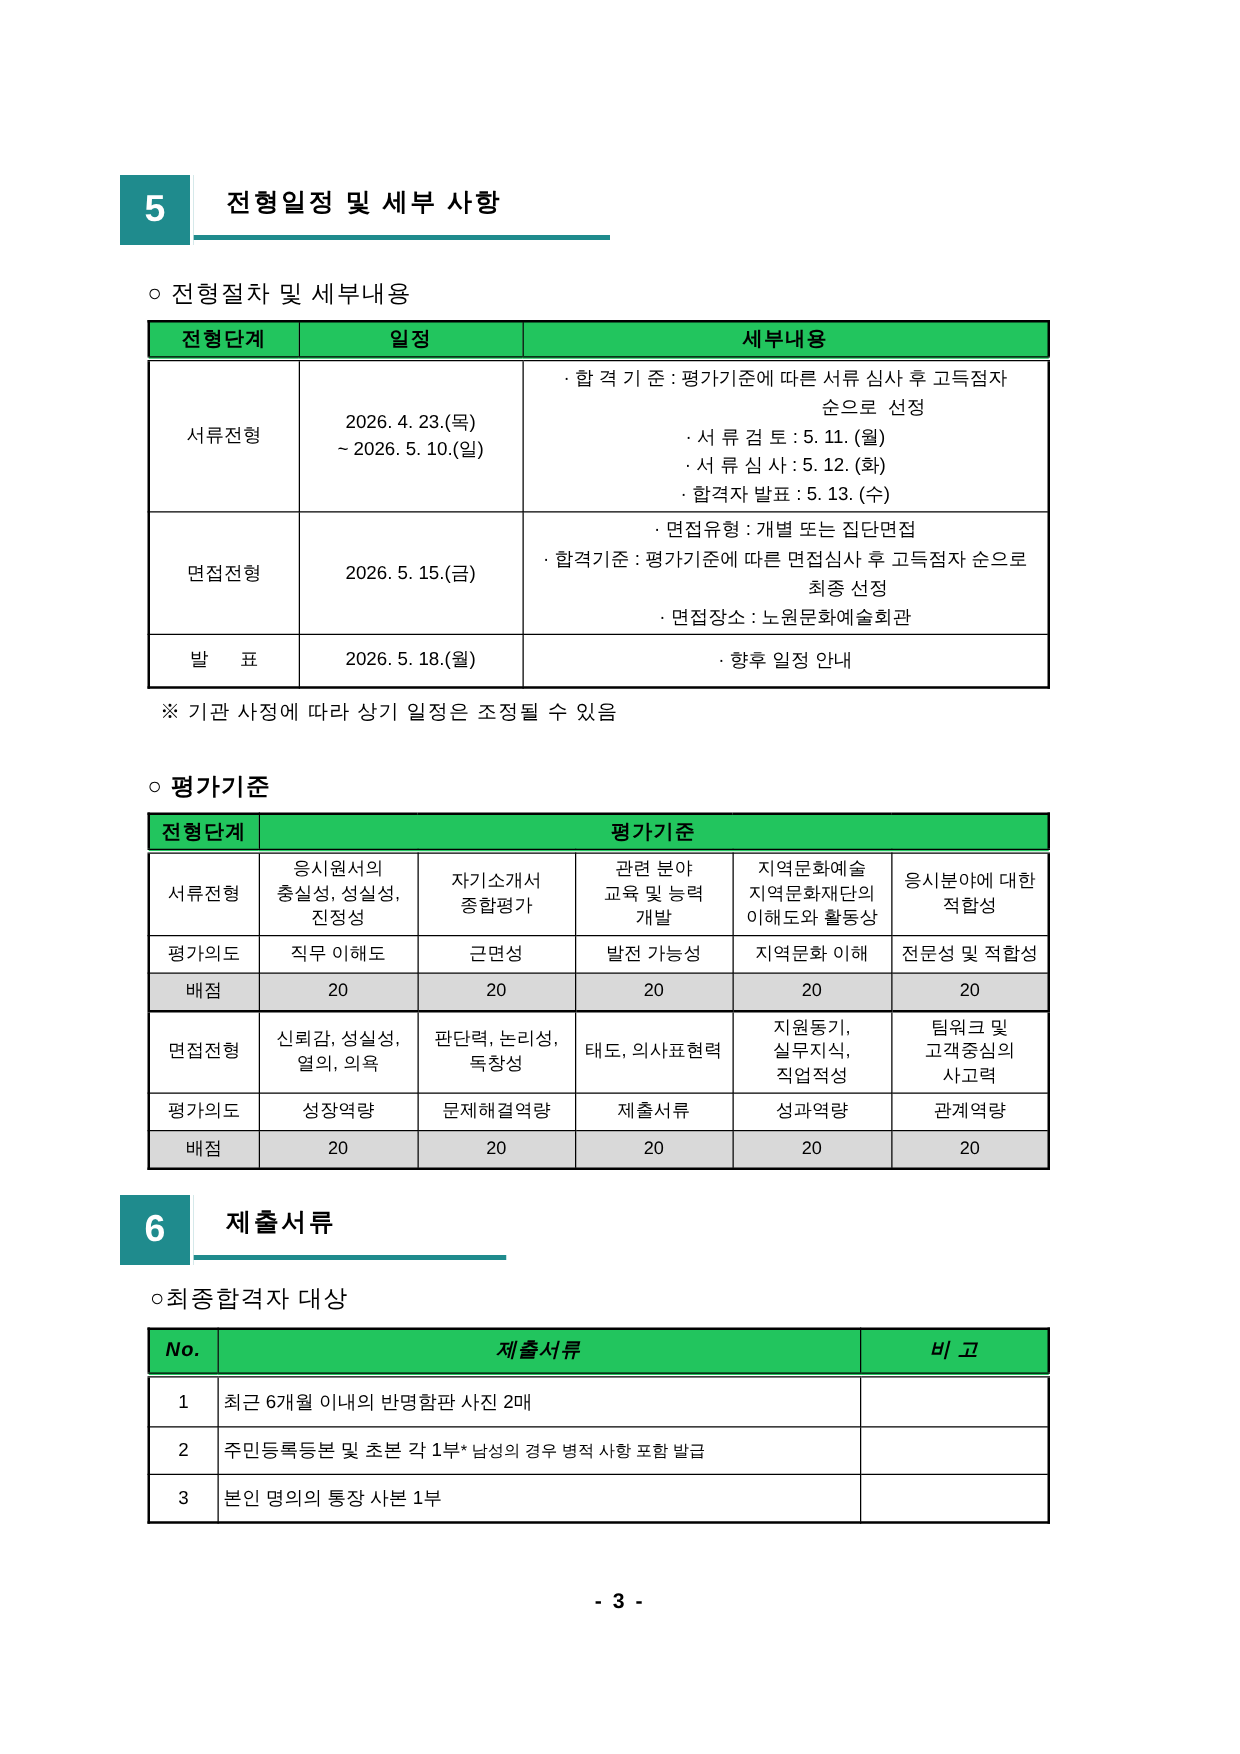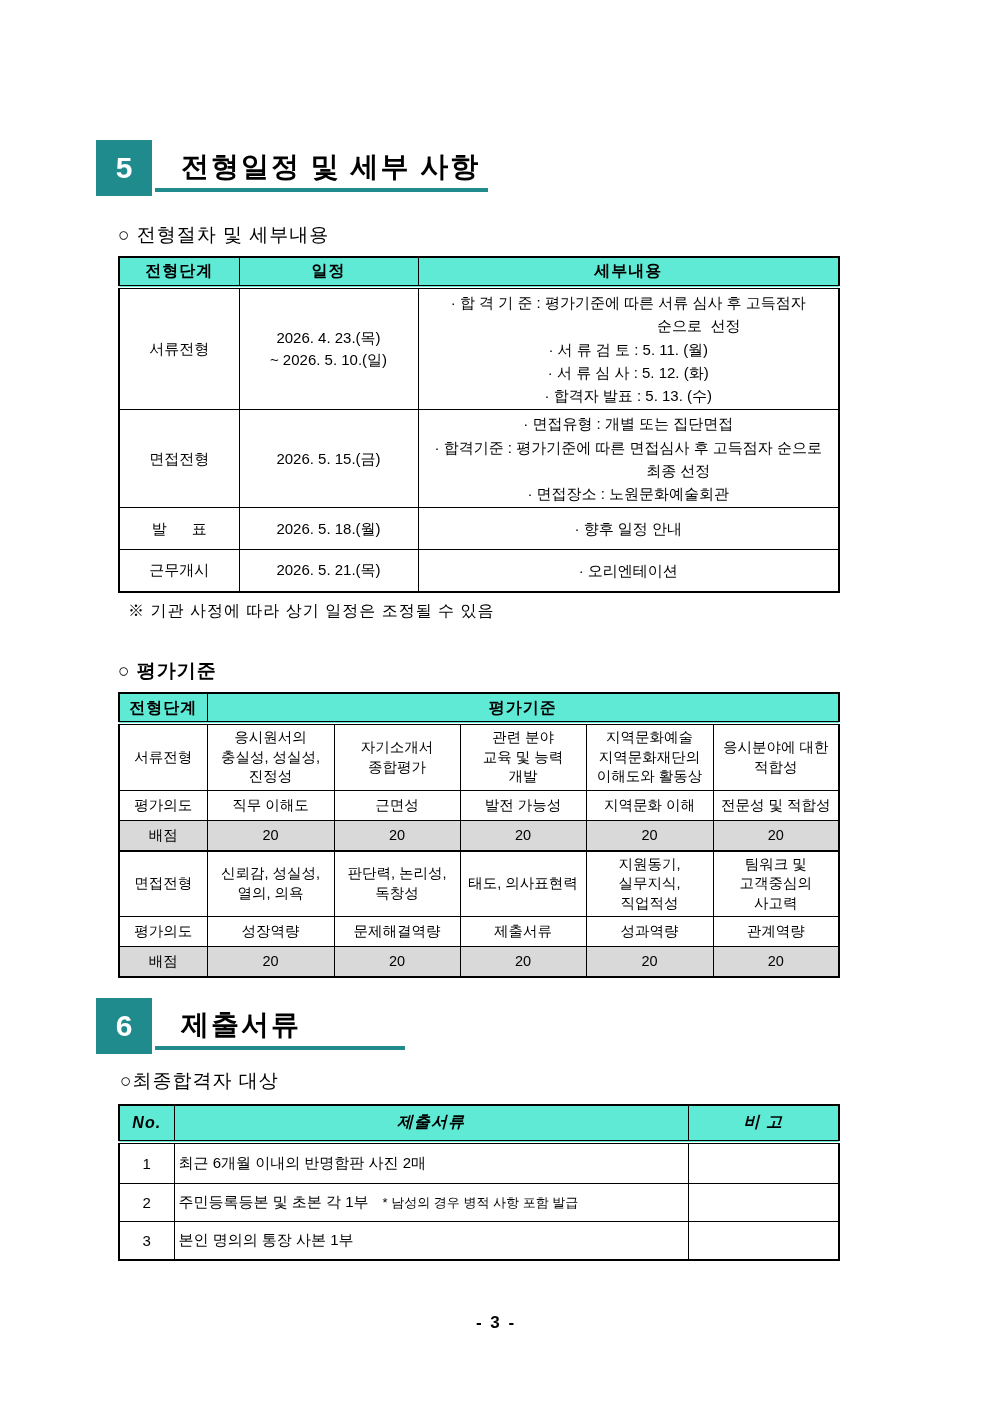--- a/index.html
+++ b/index.html
@@ -17,37 +17,37 @@
   
   .sec-header { position: relative; margin-left: 96px; width: 760px; display: flex; align-items: flex-start; }
   .sec-header.first { margin-top: 140px; }
   .sec-header.second { margin-top: 20px; }
   .sec-num {
     width: 59px; height: 56px; background: #1F8B8D; color: #fff;
     font-size: 30px; font-weight: bold;
     display: flex; align-items: center; justify-content: center;
     border-right: 3px solid #ffffff;
   }
-  .sec-title { font-size: 28px; font-weight: bold; letter-spacing: 2px; margin-left: 26px; padding-top: 8px; }
+  .sec-title { font-size: 20px; font-weight: bold; letter-spacing: 2px; margin-left: 26px; padding-top: 8px; }
   .sec-underline { position: absolute; left: 59px; top: 48px; height: 4px; background: #1F8B8D; }
   .sec-underline.w5 { width: 333px; }
   .sec-underline.w6 { width: 250px; }
 
   .heading-bullet { font-size: 19px; letter-spacing: 1px; }
   .hb-1 { margin: 26px 0 0 118px; }
   .hb-2 { margin: 36px 0 0 118px; font-weight: bold; }
   .hb-3 { margin: 14px 0 0 120px; }
 
   .note { margin: 8px 0 16px 128px; font-size: 16px; letter-spacing: 1px; }
 
   
   table.tbl { border-collapse: collapse; margin-left: 118px; border: 2px solid #000; table-layout: fixed; width: 720px; }
   .tbl th, .tbl td { border: 1px solid #000; text-align: center; vertical-align: middle; font-size: 15px; padding: 2px 4px; }
   .tbl thead tr { height: 30px; }
-  .tbl thead th { background: #5eead4; font-weight: bold; font-size: 16px; border-bottom: 4px double #000; letter-spacing: 1px; }
+  .tbl thead th { background: #22c55e; font-weight: bold; font-size: 16px; border-bottom: 4px double #000; letter-spacing: 1px; }
 
   
   .schedule { margin-top: 8px; }
   .schedule tbody tr:nth-child(1) { height: 113px; }
   .schedule tbody tr:nth-child(2) { height: 95px; }
   .schedule tbody tr:nth-child(3) { height: 42px; }
   .schedule tbody tr:nth-child(4) { height: 42px; }
   .stage-cell, .date-cell { white-space: pre-wrap; line-height: 1.5; }
   .details-cell { text-align: left; padding: 8px 6px 8px 10px; }
   .detail-line { white-space: pre-wrap; line-height: 1.55; font-size: 15px; }
@@ -68,21 +68,21 @@
   .eval tr.score td, .eval tr.score th { background: #D9D9D9; }
   .eval tr.block td, .eval tr.block th { border-top: 2px solid #000; }
 
   
   .docs { margin-top: 10px; }
   .docs thead tr { height: 37px; font-style: italic; }
   .docs tbody tr:nth-child(1) { height: 42px; }
   .docs tbody tr:nth-child(2) { height: 38px; }
   .docs tbody tr:nth-child(3) { height: 38px; }
   .docs .doc-cell { text-align: left; }
-  .doc-note { font-size: 13px; margin-left: 14px; }
+  .doc-note { font-size: 13px; margin-left: 0; }
 
   .footer { text-align: center; margin-top: 52px; font-size: 17px; font-weight: bold; letter-spacing: 2px; }
 </style>
 </head>
 <body>
 
 <div class="page">
 
   <div class="sec-header first">
     <div class="sec-num">5</div>
@@ -126,27 +126,20 @@
           <div class="detail-line">· 합격기준 : 평가기준에 따른 면접심사 후 고득점자 순으로</div>
           <div class="detail-line cont-b">최종 선정</div>
           <div class="detail-line">· 면접장소 : 노원문화예술회관</div>
         </td>
       </tr>
       <tr>
         <td class="stage-cell">발      표</td>
         <td class="date-cell">2026. 5. 18.(월)</td>
         <td class="details-cell">
           <div class="detail-line">· 향후 일정 안내</div>
-        </td>
-      </tr>
-      <tr>
-        <td class="stage-cell">근무개시</td>
-        <td class="date-cell">2026. 5. 21.(목)</td>
-        <td class="details-cell">
-          <div class="detail-line">· 오리엔테이션</div>
         </td>
       </tr>
     </tbody>
   </table>
 
   <div class="note">※ 기관 사정에 따라 상기 일정은 조정될 수 있음</div>
 
   <div class="heading-bullet hb-2">○ 평가기준</div>
 
   <table class="tbl eval">

